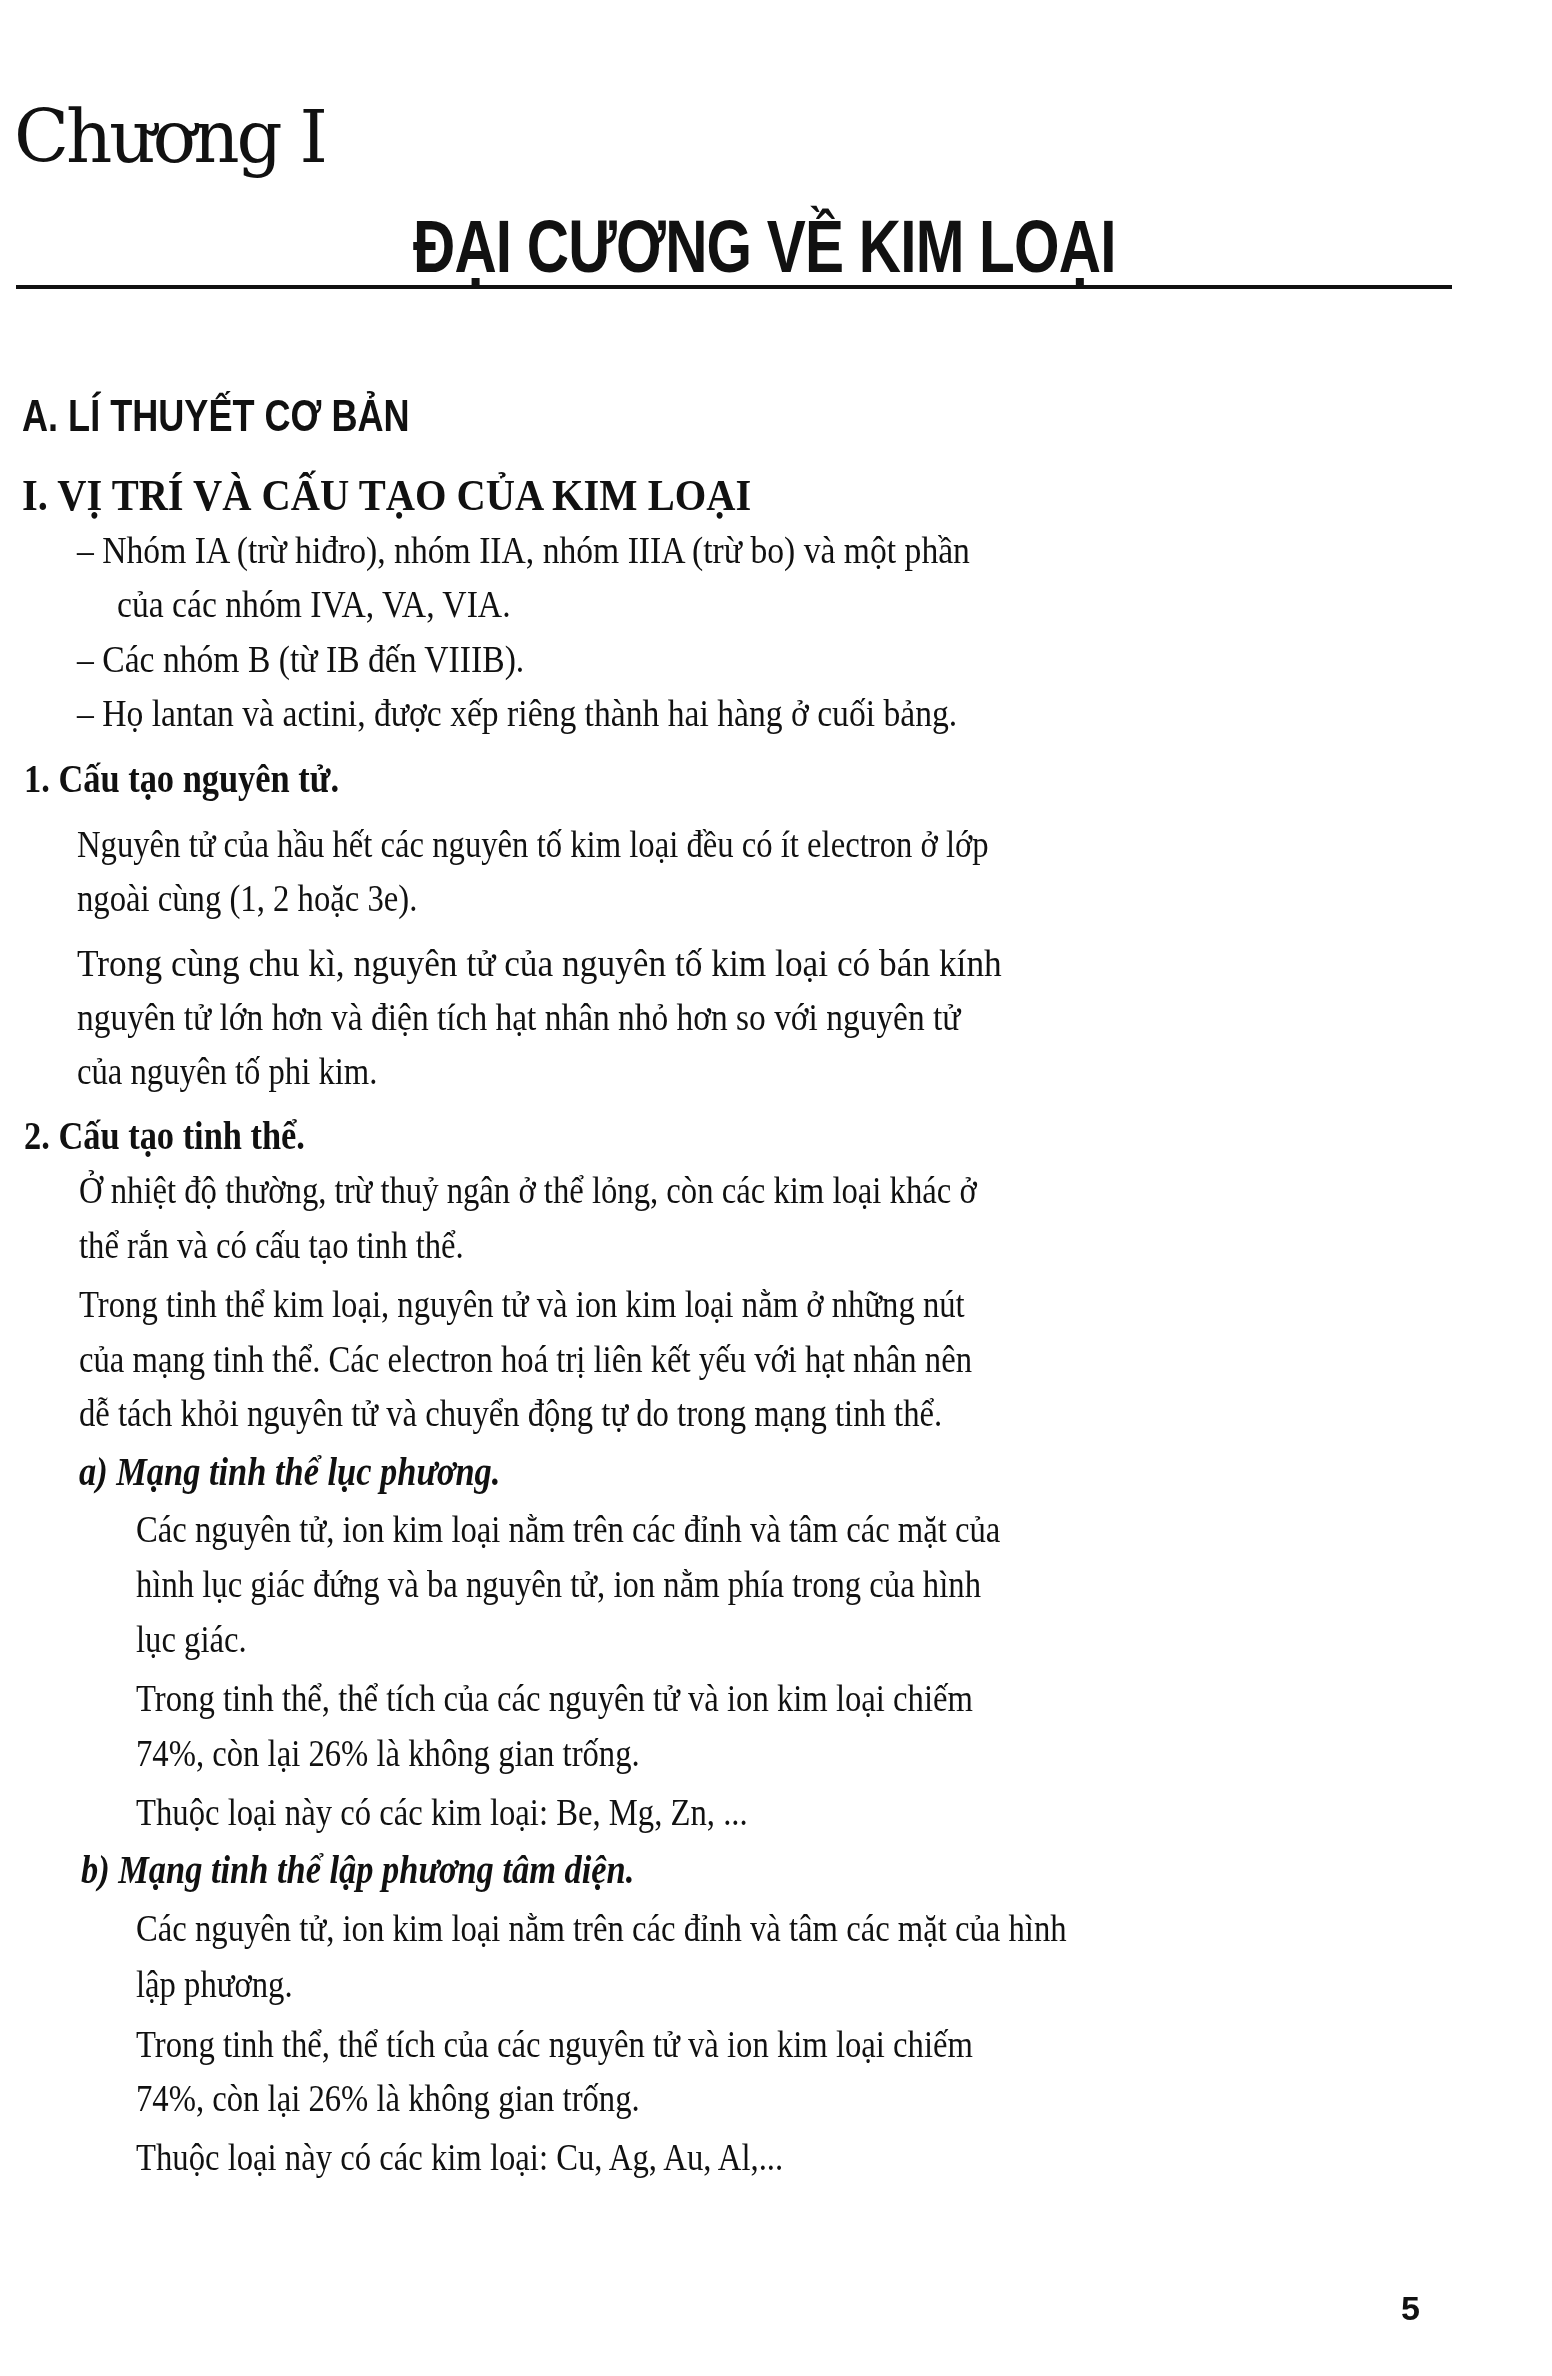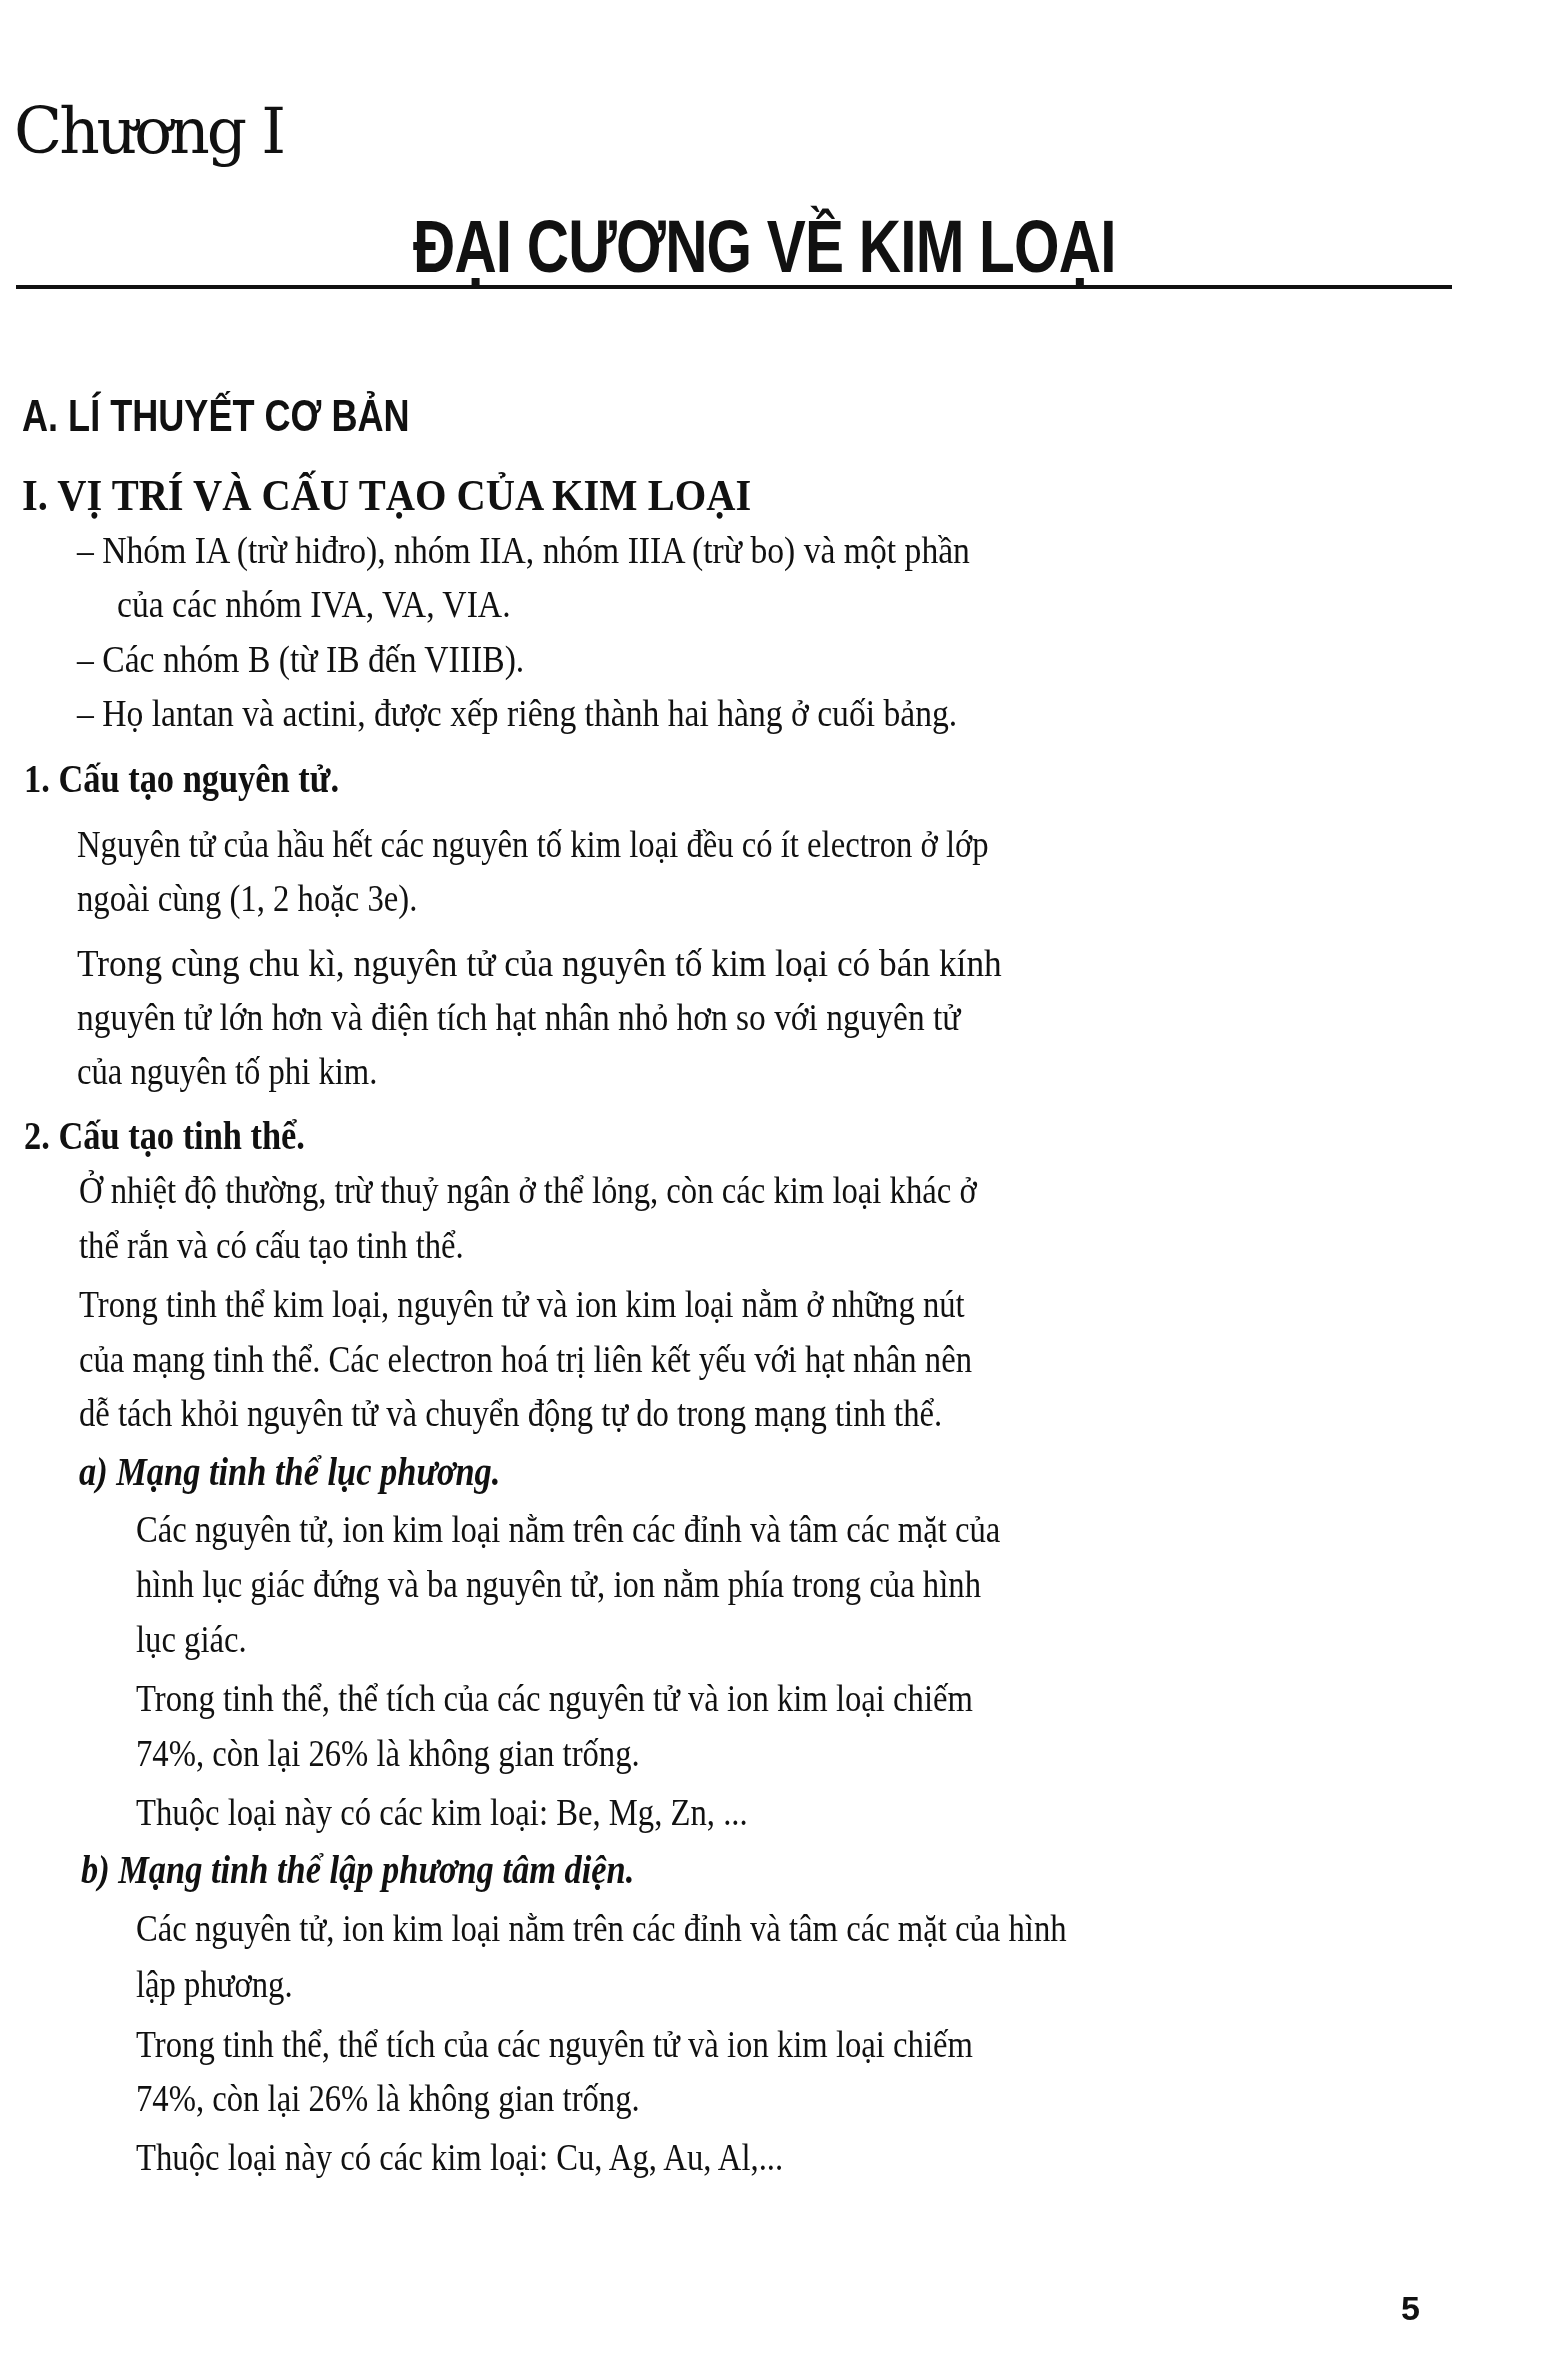--- a/index.html
+++ b/index.html
@@ -1,18 +1,18 @@
 <!DOCTYPE html>
 <html><head>
 <meta charset="utf-8">
 <style>
   html, body { margin:0; padding:0; }
   body { width:1552px; height:2376px; background:#ffffff; position:relative; overflow:hidden; color:#111; }
   .abs { position:absolute; white-space:nowrap; }
-  .chapter { left:14px; top:95px; font-family:"DejaVu Serif", serif; font-size:63px; letter-spacing:-3px; }
+  .chapter { left:14px; top:95px; font-family:"DejaVu Serif", serif; font-size:72px; letter-spacing:-3px; }
   .title { left:0; width:1552px; text-align:center; top:203px; font-family:"Liberation Sans", sans-serif; font-weight:bold; font-size:75px; letter-spacing:-1px; transform:scaleX(0.78); transform-origin:723px 0; }
   .title-inner { display:inline-block; }
   .rule { left:16px; top:285px; width:1436px; height:4px; background:#111; }
   .sec-a { left:22px; top:391px; font-family:"Liberation Sans", sans-serif; font-weight:bold; font-size:44px; transform:scaleX(0.82); transform-origin:0 0; }
   .sec-i { left:22px; top:470px; font-family:"Liberation Serif", serif; font-weight:bold; font-size:44px; transform:scaleX(0.92); transform-origin:0 0; }
   .body { font-family:"Liberation Serif", serif; font-size:38px; transform-origin:0 0; }
   .bold { font-weight:bold; }
   .ital { font-style:italic; font-weight:bold; }
   .pagenum { left:1401px; top:2289px; font-family:"Liberation Sans", sans-serif; font-weight:bold; font-size:34px; }
 </style>

